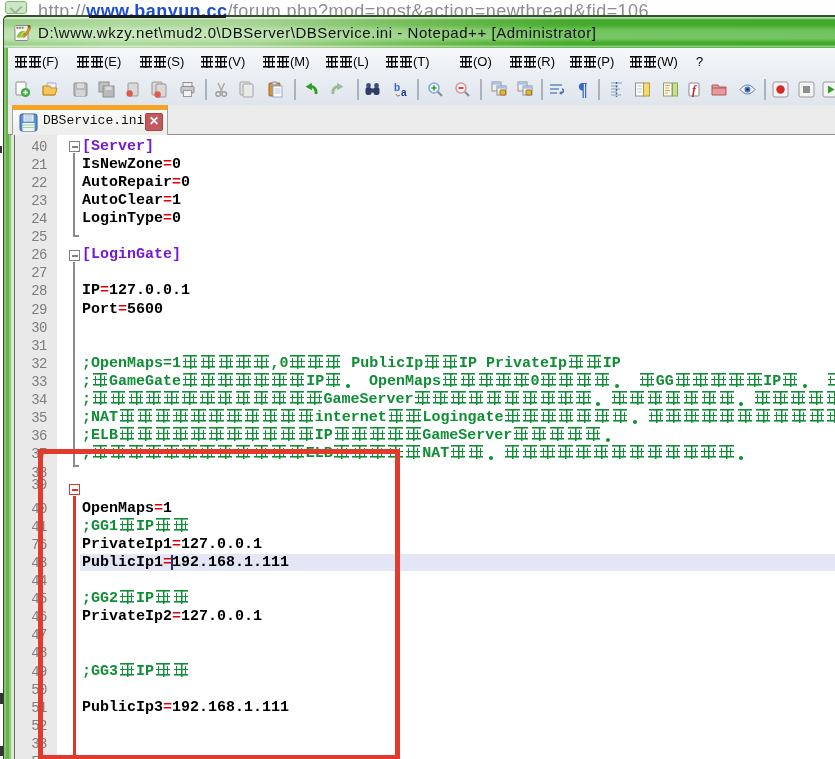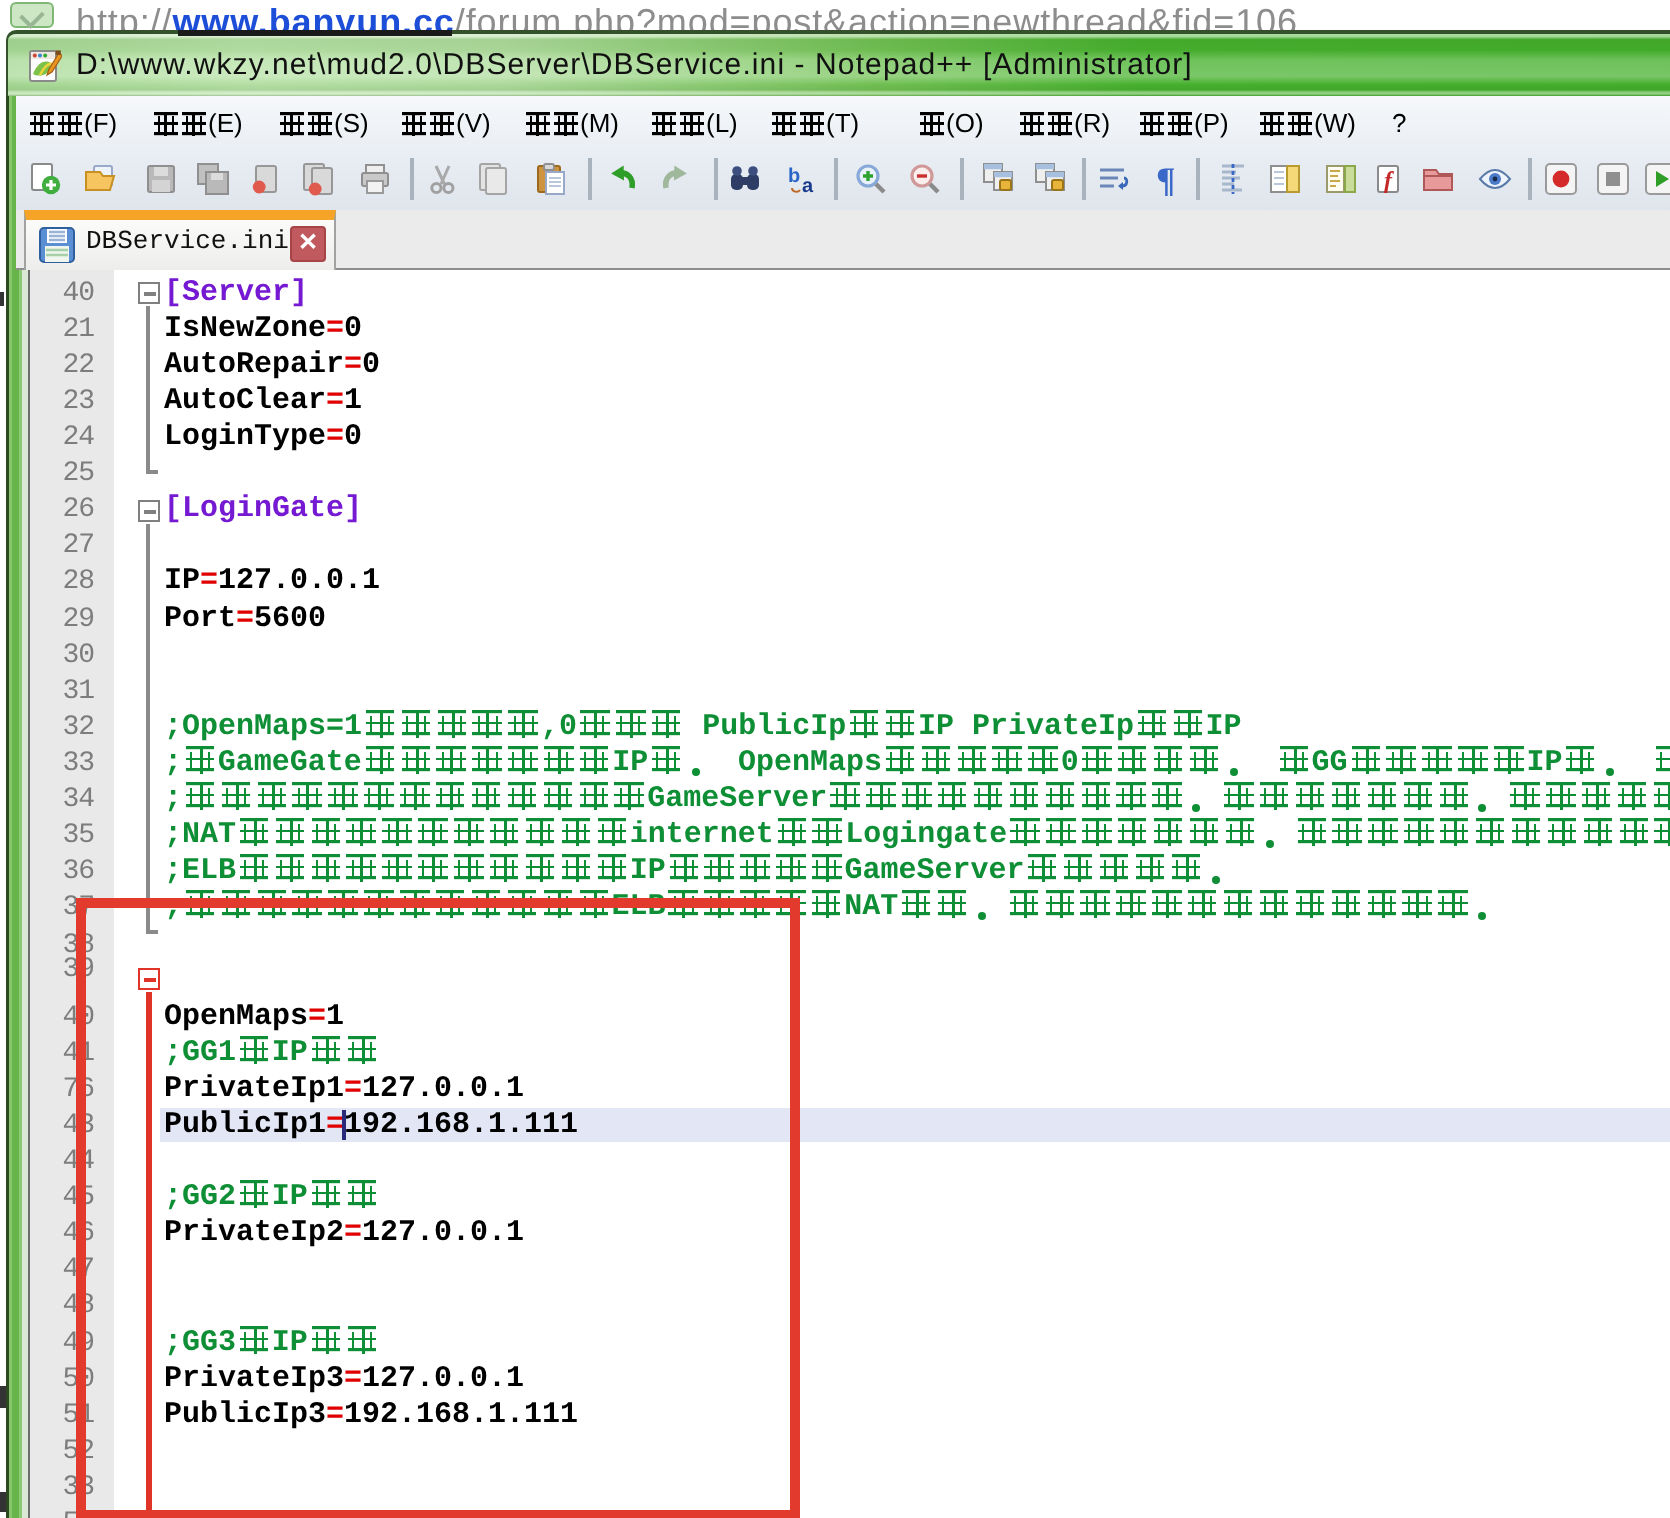--- a/index.html
+++ b/index.html
@@ -329,21 +329,20 @@
         <div class="row" style="top:274px"><span class="cm">;NAT<i class="c"></i><i class="c"></i><i class="c"></i><i class="c"></i><i class="c"></i><i class="c"></i><i class="c"></i><i class="c"></i><i class="c"></i><i class="c"></i><i class="c"></i>internet<i class="c"></i><i class="c"></i>Logingate<i class="c"></i><i class="c"></i><i class="c"></i><i class="c"></i><i class="c"></i><i class="c"></i><i class="c"></i><i class="p cp"></i><i class="c"></i><i class="c"></i><i class="c"></i><i class="c"></i><i class="c"></i><i class="c"></i><i class="c"></i><i class="c"></i><i class="c"></i><i class="c"></i><i class="c"></i></span></div>
         <div class="row" style="top:292px"><span class="cm">;ELB<i class="c"></i><i class="c"></i><i class="c"></i><i class="c"></i><i class="c"></i><i class="c"></i><i class="c"></i><i class="c"></i><i class="c"></i><i class="c"></i><i class="c"></i>IP<i class="c"></i><i class="c"></i><i class="c"></i><i class="c"></i><i class="c"></i>GameServer<i class="c"></i><i class="c"></i><i class="c"></i><i class="c"></i><i class="c"></i><i class="p cp"></i></span></div>
         <div class="row" style="top:310px"><span class="cm">;<i class="c"></i><i class="c"></i><i class="c"></i><i class="c"></i><i class="c"></i><i class="c"></i><i class="c"></i><i class="c"></i><i class="c"></i><i class="c"></i><i class="c"></i><i class="c"></i>ELB<i class="c"></i><i class="c"></i><i class="c"></i><i class="c"></i><i class="c"></i>NAT<i class="c"></i><i class="c"></i><i class="p cp"></i><i class="c"></i><i class="c"></i><i class="c"></i><i class="c"></i><i class="c"></i><i class="c"></i><i class="c"></i><i class="c"></i><i class="c"></i><i class="c"></i><i class="c"></i><i class="c"></i><i class="c"></i><i class="p cp"></i></span></div>
         <div class="row" style="top:365px">OpenMaps<b class="eq">=</b>1</div>
         <div class="row" style="top:383px"><span class="cm">;GG1<i class="c"></i>IP<i class="c"></i><i class="c"></i></span></div>
         <div class="row" style="top:401px">PrivateIp1<b class="eq">=</b>127.0.0.1</div>
         <div class="row" style="top:419px">PublicIp1<b class="eq">=</b>192.168.1.111</div>
         <div class="row" style="top:455px"><span class="cm">;GG2<i class="c"></i>IP<i class="c"></i><i class="c"></i></span></div>
         <div class="row" style="top:473px">PrivateIp2<b class="eq">=</b>127.0.0.1</div>
         <div class="row" style="top:528px"><span class="cm">;GG3<i class="c"></i>IP<i class="c"></i><i class="c"></i></span></div>
-        <div class="row" style="top:546px">PrivateIp3<b class="eq">=</b>127.0.0.1</div>
         <div class="row" style="top:564px">PublicIp3<b class="eq">=</b>192.168.1.111</div>
       <div id="caret"></div>
       <div class="fbox" style="top:6px"></div>
       <div class="fline" style="top:18px;height:82px"></div>
       <div class="fcorner" style="top:100px"></div>
       <div class="fbox" style="top:115px"></div>
       <div class="fline" style="top:127px;height:203px"></div>
       <div class="fcorner" style="top:330px"></div>
       <div class="fbox red" style="top:349px"></div>
       <div class="fline red" style="top:361px;height:263px"></div>

